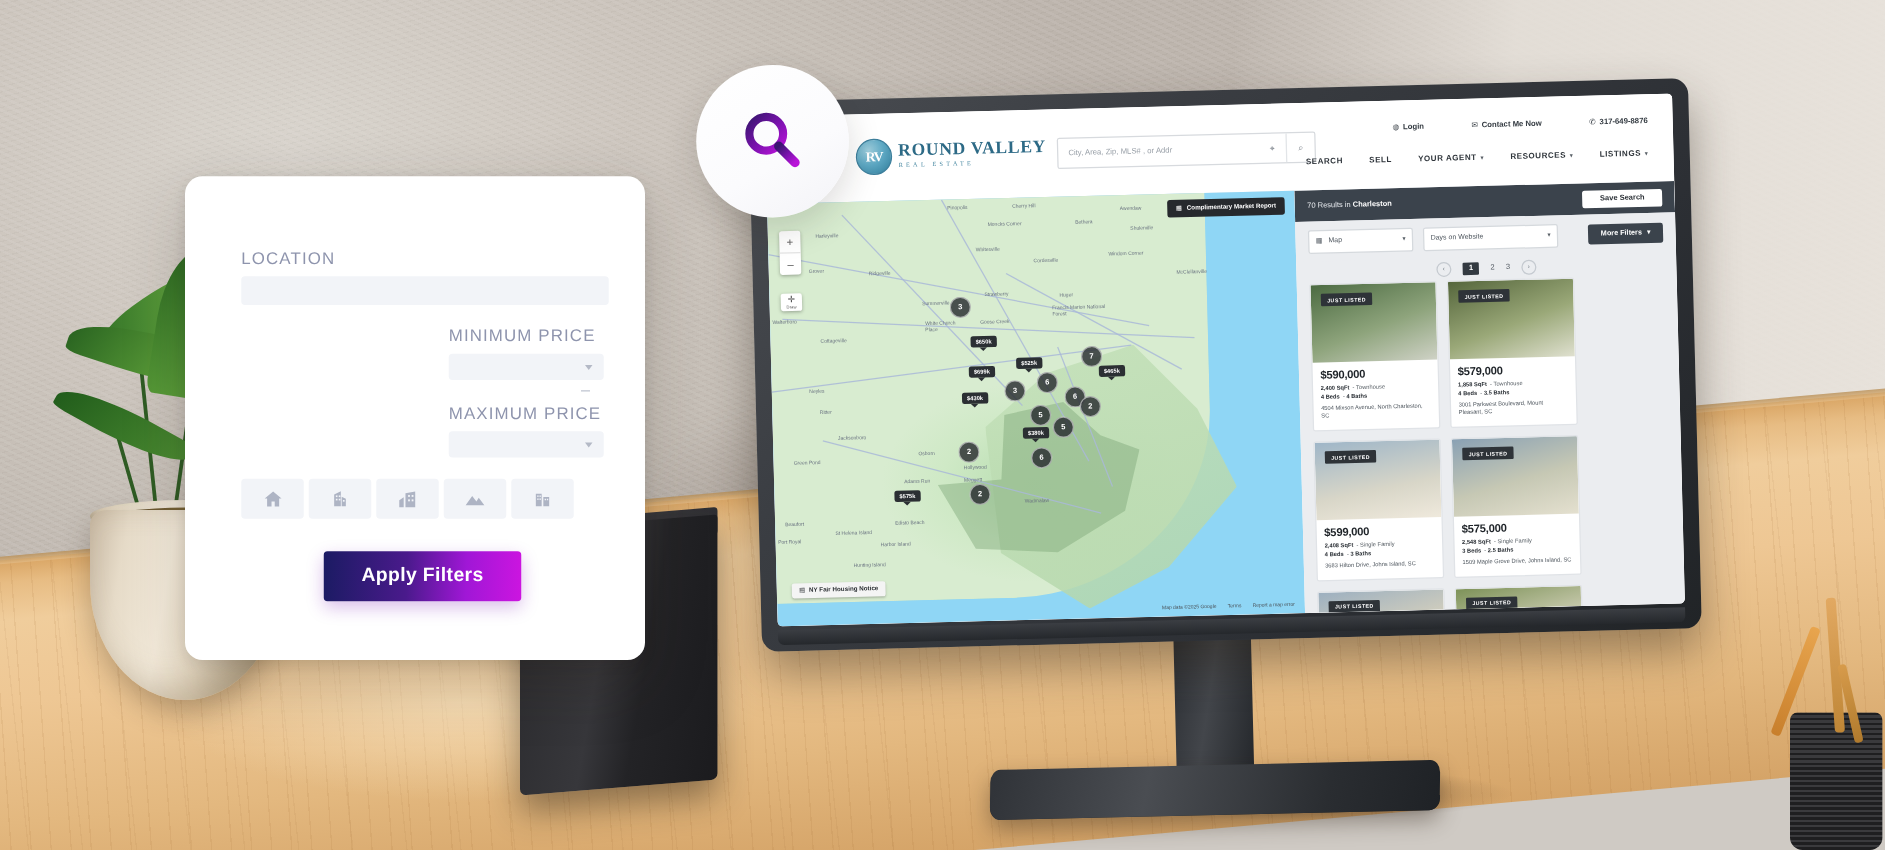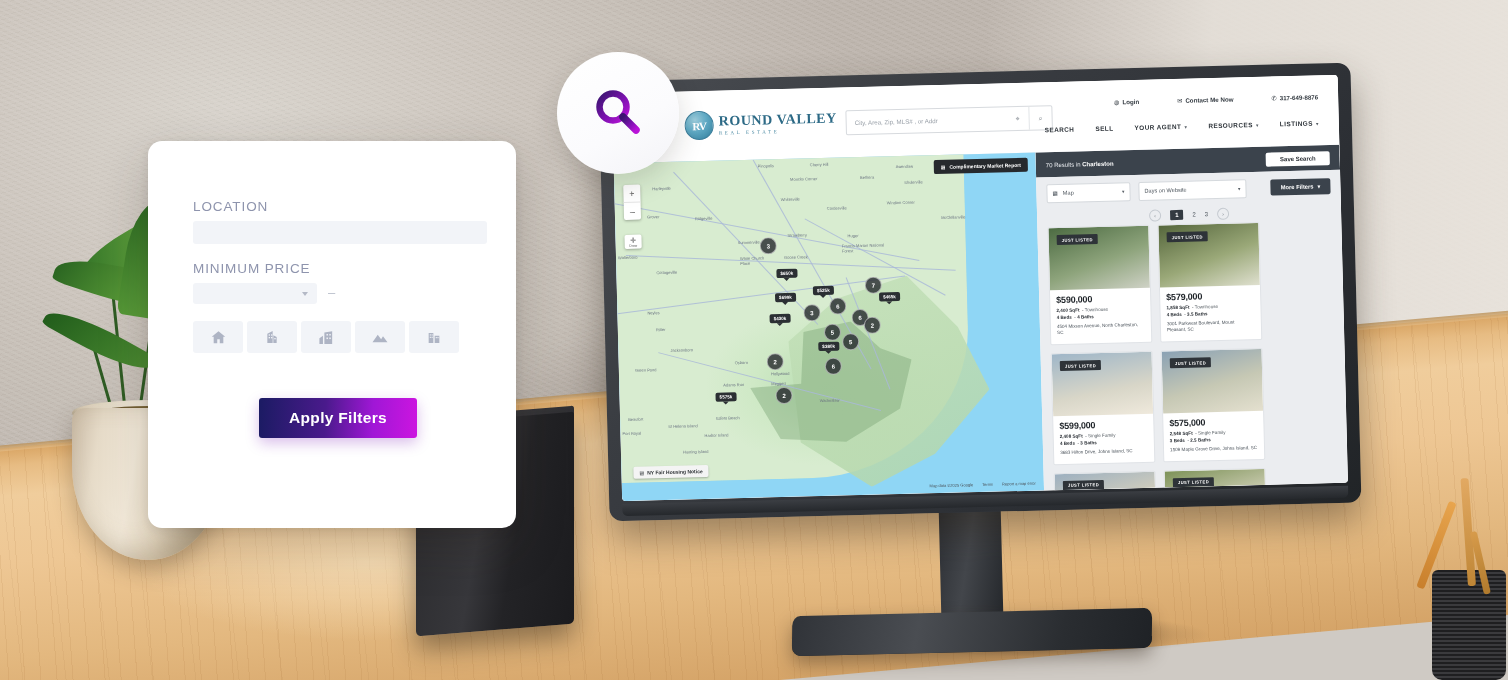--- a/index.html
+++ b/index.html
@@ -267,38 +267,38 @@
     padding:0;
   }
   .fc-inner{padding:58px 33px 0 45px;}
   .fl{
     font-size:13.5px;letter-spacing:.9px;color:#8e94ad;font-weight:normal;
     margin-bottom:7px;text-transform:uppercase;
   }
   .finput{
     height:21px;background:#f2f4f8;border-radius:3px;border:none;width:100%;
   }
-  .row{display:flex;align-items:flex-end;gap:0;margin-top:17px;}
+  .row{display:flex;align-items:flex-end;gap:0;margin-top:17px;flex-direction:column;}
   .col{width:124px;}
   .fsel{
     height:21px;background:#f2f4f8;border-radius:3px;position:relative;
   }
   .fsel:after{
     content:"";position:absolute;right:9px;top:9px;
     border-left:3.5px solid transparent;border-right:3.5px solid transparent;
     border-top:4px solid #b4b9c6;
   }
   .dash{width:29px;text-align:center;color:#b9bfcc;font-size:13px;padding-bottom:4px;}
   .types{display:flex;gap:4px;margin-top:6px;}
   .type{
     width:50px;height:32px;background:#f2f4f8;border-radius:3px;
     display:flex;align-items:center;justify-content:center;
   }
   .type svg{fill:#aeb4c4;}
-  .applyrow{display:flex;justify-content:center;margin-top:45px;}
+  .applyrow{display:flex;justify-content:center;margin-top:26px;}
   .apply{
     background:linear-gradient(92deg,#1b1b63 0%, #4a1a8c 42%, #a017d6 72%, #cc15e0 100%);
     color:#fff;font-size:15.5px;font-weight:bold;letter-spacing:.3px;
     padding:11px 30px;border-radius:3px;border:none;
     box-shadow:0 5px 14px rgba(120,20,180,.28);
   }
 
   
   .bubble{
     position:absolute;left:557px;top:52px;width:122px;height:122px;border-radius:50%;
@@ -658,20 +658,24 @@
     <div class="fc-inner">
       <div class="fl">LOCATION</div>
       <input class="finput" placeholder="" style="">
 
       <div class="row">
         <div class="col">
           <div class="fl">MINIMUM PRICE</div>
           <div class="fsel"></div>
         </div>
         <div class="dash">–</div>
+        <div class="col">
+          <div class="fl">MAXIMUM PRICE</div>
+          <div class="fsel"></div>
+        </div>
       </div>
 
 
       <div style="margin-top:17px;">
         <div class="types">
           <div class="type">
             <svg width="17" height="17" viewBox="0 0 24 24">
               <path d="M12 3L2.5 11h2.7v9h5v-5.5h3.6V20h5v-9h2.7z"></path>
             </svg>
           </div>

